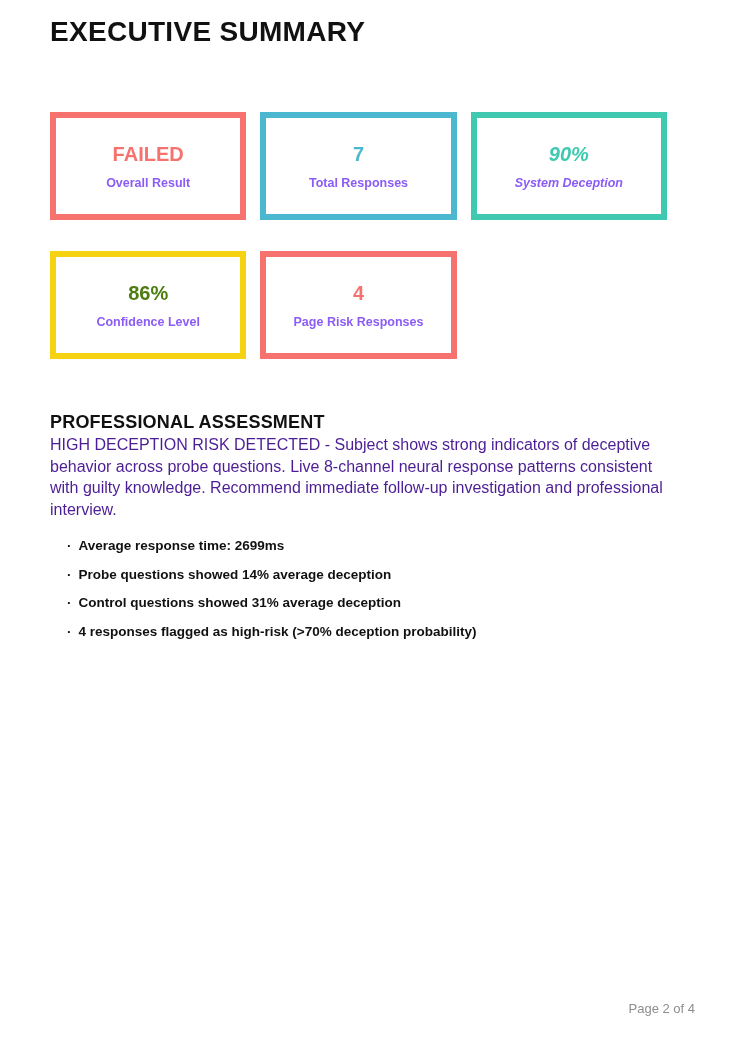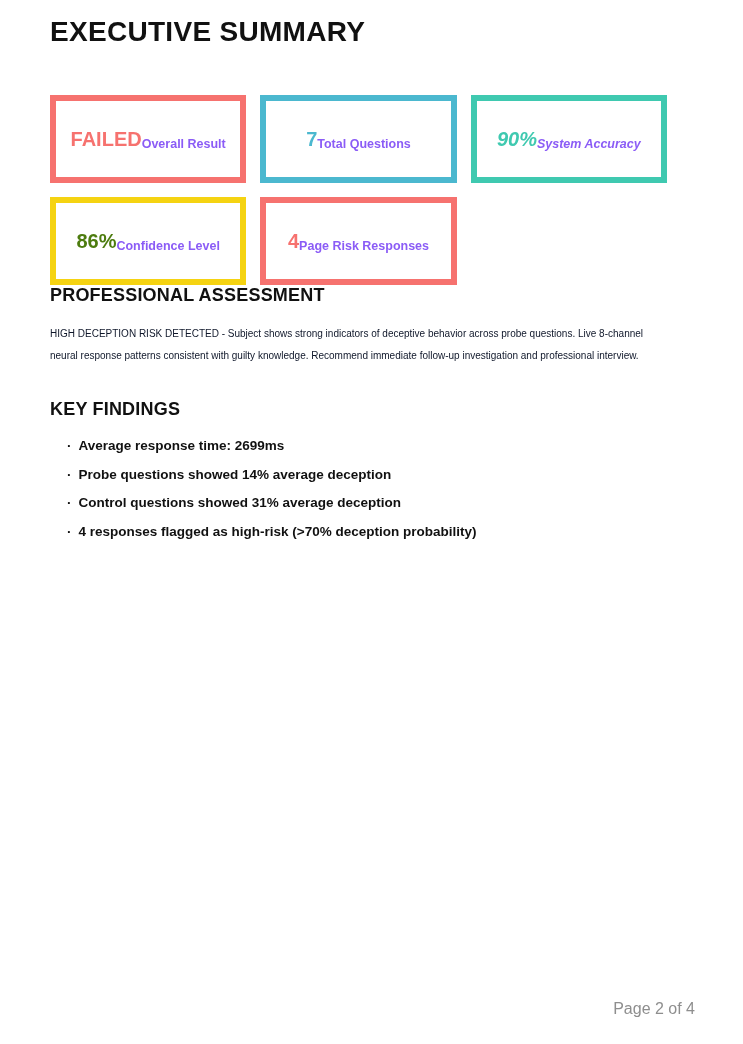--- a/index.html
+++ b/index.html
@@ -20,106 +20,106 @@
   }
 
   .cards-grid {
     margin-top: 47px;
     display: grid;
     grid-template-columns: repeat(3, 1fr);
     gap: 14px;
   }
   .card {
     box-sizing: border-box;
-    height: 88px;
+    height: 108px;
     background: #ffffff;
     border: 6px solid #cccccc; 
-    display: flex; 
+    display: flex; flex-direction: column;
     align-items: center; justify-content: center;
     text-align: center;
+    margin-top: 17px;
   }
   .card-value {
     font-size: 20px; font-weight: bold; line-height: 23px;
   }
   .card-label {
     font-size: 12.5px; font-weight: bold; color: #8b5cf6;
     margin-top: 10px; line-height: 14px;
   }
 
   .section-heading {
     margin: 0;
     font-size: 18px; line-height: 21px;
     font-weight: bold; color: #111111;
     letter-spacing: 0.2px;
   }
-  .pa-heading { }
+  .pa-heading { margin-top: 53px; }
   .pa-body {
-    margin: 17px 0 0;
-    font-size: 10px; line-height: 21.5px;
-    color: #0f172a;
+    margin: 1px 0 0;
+    font-size: 16px; line-height: 21.5px;
+    color: #4c1d95;
   }
   .kf-heading { margin-top: 33px; }
   .kf-list {
     list-style: none;
     margin: 12px 0 0; padding: 0 0 0 17px;
   }
   .kf-item {
     font-size: 13.5px; font-weight: bold; color: #111111;
     line-height: 28.5px; white-space: nowrap;
   }
   .bullet { margin-right: 7px; }
 
   .page-footer {
     position: absolute;
     top: 1002px; right: 48px;
-    font-size: 16px; line-height: 14px;
+    font-size: 13px; line-height: 14px;
     color: #8e8e8e;
   }
 </style>
 </head>
 <body>
 
 <div class="content">
 
   <h1 class="page-title">EXECUTIVE SUMMARY</h1>
 
   <div class="cards-grid">
 
     <div class="card" style="border-color: rgb(246, 114, 111);">
       <div class="card-value" style="color: rgb(246, 114, 111);">FAILED</div>
       <div class="card-label">Overall Result</div>
     </div>
 
 
     <div class="card" style="border-color: rgb(75, 184, 207);">
       <div class="card-value" style="color: rgb(75, 184, 207);">7</div>
-      <div class="card-label">Total Questions</div>
+      <div class="card-label">Total Responses</div>
     </div>
 
     <div class="card" style="border-color: rgb(63, 201, 176); font-style: italic;">
       <div class="card-value" style="color: rgb(63, 201, 176);">90%</div>
-      <div class="card-label">System Accuracy</div>
+      <div class="card-label">System Deception</div>
     </div>
 
     <div class="card" style="border-color: rgb(245, 211, 18);">
       <div class="card-value" style="color: #4d7c0f;">86%</div>
       <div class="card-label">Confidence Level</div>
     </div>
 
     <div class="card" style="border-color: rgb(246, 114, 111);">
       <div class="card-value" style="color: rgb(246, 114, 111);">4</div>
       <div class="card-label">Page Risk Responses</div>
     </div>
 
   </div>
 
   <h2 class="section-heading pa-heading">PROFESSIONAL ASSESSMENT</h2>
   <p class="pa-body">HIGH DECEPTION RISK DETECTED - Subject shows strong indicators of deceptive behavior across probe questions. Live 8-channel neural response patterns consistent with guilty knowledge. Recommend immediate follow-up investigation and professional interview.</p>
 
-  <h2 class="section-heading kf-heading">KEY FINDINGS</h2>
 
   <ul class="kf-list">
     <li class="kf-item"><span class="bullet">·</span><span>Average response time: 2699ms</span></li>
     <li class="kf-item"><span class="bullet">·</span><span>Probe questions showed 14% average deception</span></li>
     <li class="kf-item"><span class="bullet">·</span><span>Control questions showed 31% average deception</span></li>
     <li class="kf-item"><span class="bullet">·</span><span>4 responses flagged as high-risk (&gt;70% deception probability)</span></li>
   </ul>
 
 </div>
 

